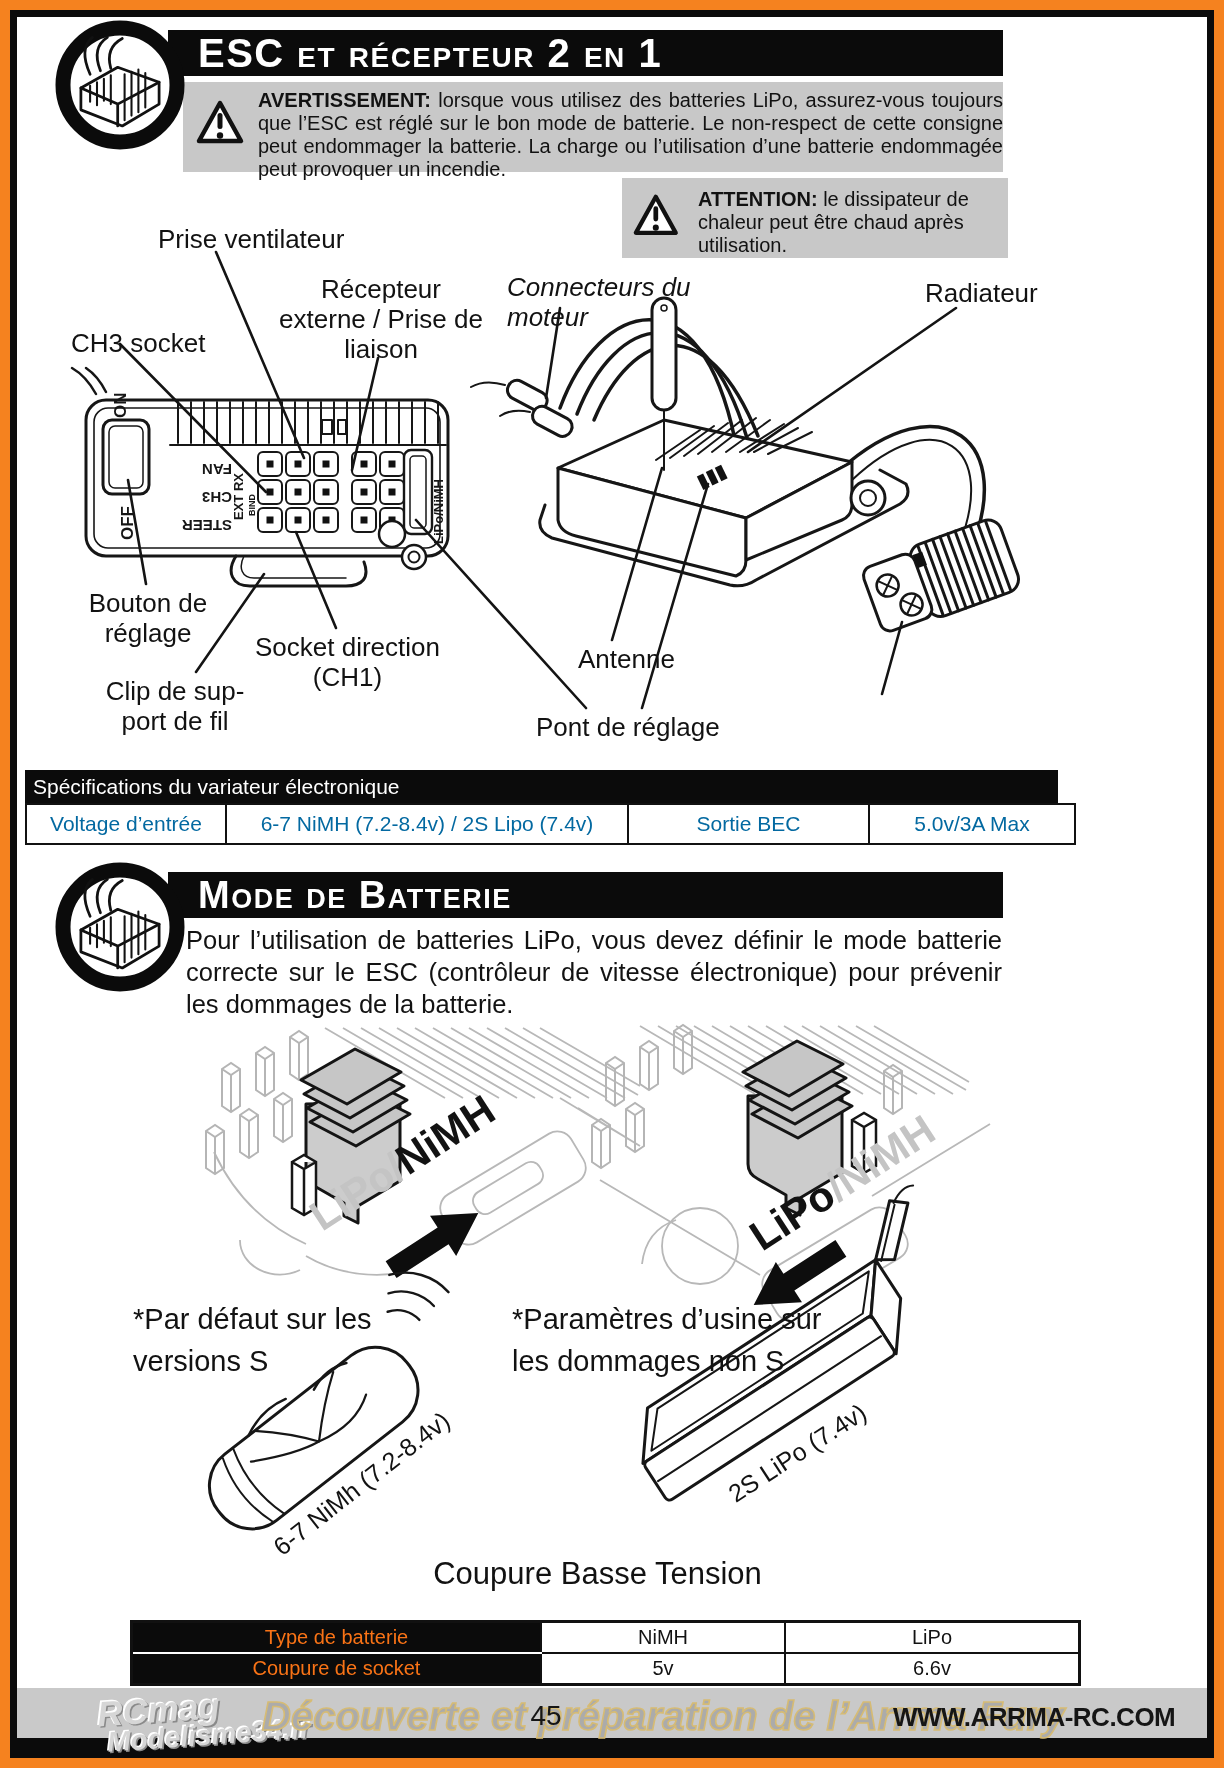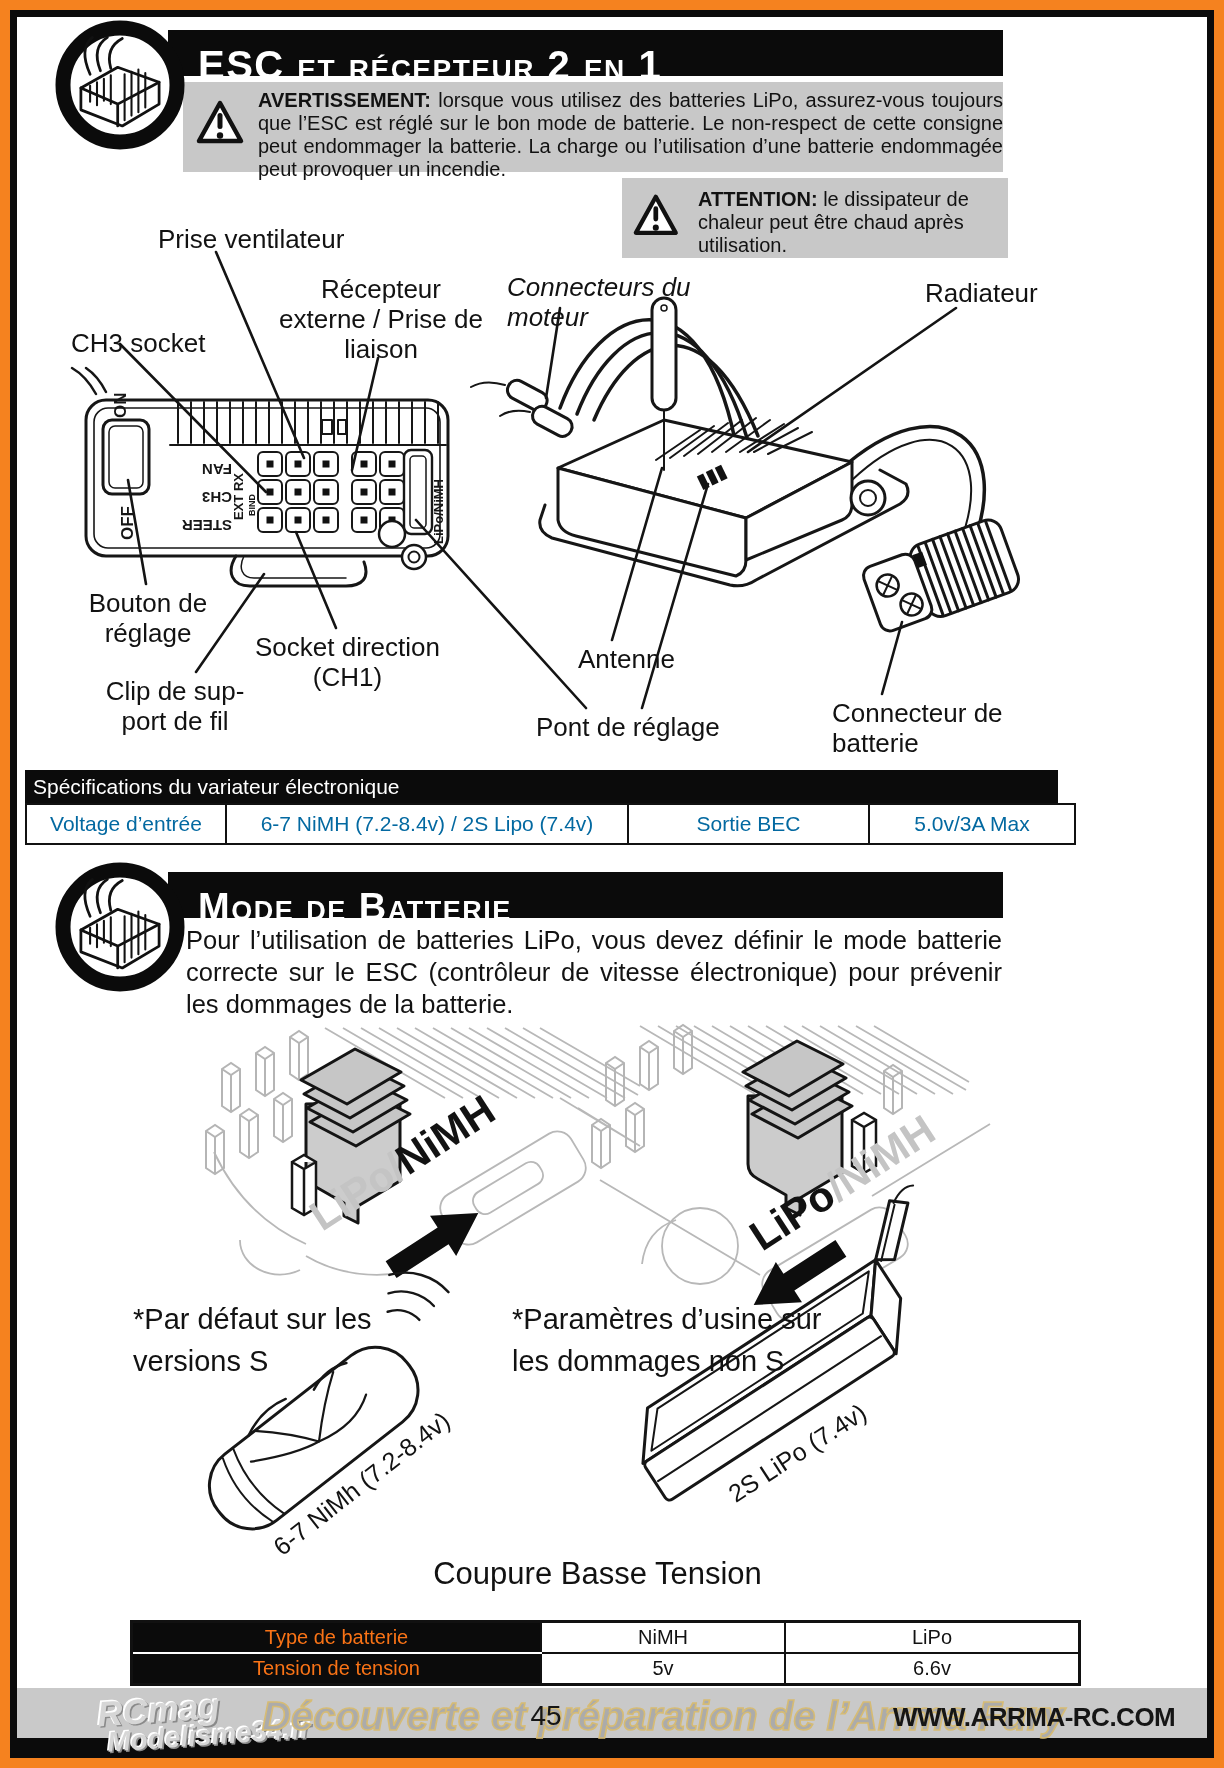--- a/index.html
+++ b/index.html
@@ -2,21 +2,21 @@
 <html><head>
 <meta charset="utf-8">
 <style>
   html,body{margin:0;padding:0;background:#666;}
   .stage{position:relative;width:1224px;height:1768px;background:#F5821F;
          font-family:"Liberation Sans",sans-serif;overflow:hidden;}
   .panel{position:absolute;left:10px;top:10px;right:10px;bottom:10px;
          background:#ffffff;border:7px solid #0b0b0b;box-sizing:border-box;}
   .titlebar{position:absolute;background:#0b0b0b;color:#fff;z-index:2;
             font-variant:small-caps;font-weight:bold;letter-spacing:1.5px;}
-  .titlebar span{display:block;padding-left:30px;margin-top:12px;}
+  .titlebar span{display:block;padding-left:30px;}
   .greybox{position:absolute;background:#C8C8C8;z-index:2;color:#121212;}
   .greybox .txt{position:absolute;}
   b{font-weight:bold;}
   .lbl{position:absolute;z-index:6;font-size:26px;line-height:1.16;color:#121212;}
   .nowrap{white-space:nowrap;}
   .ctr{text-align:center;}
   .cap{position:absolute;z-index:6;font-size:29px;line-height:1.45;color:#121212;}
   table{border-collapse:collapse;}
   .spec{position:absolute;left:25px;top:770px;z-index:6;width:1033px;}
   .spec .hd{background:#0b0b0b;color:#fff;font-size:21px;height:33px;line-height:33px;padding-left:8px;}
@@ -68,21 +68,20 @@
   <div class="lbl" style="left:507px;top:272px;width:200px;font-style:italic;">Connecteurs du moteur</div>
   <div class="lbl nowrap" style="left:925px;top:278px;">Radiateur</div>
   <div class="lbl ctr" style="left:78px;top:588px;width:140px;">Bouton de réglage</div>
   <div class="lbl ctr" style="left:240px;top:632px;width:215px;">Socket direction (CH1)</div>
   <div class="lbl ctr" style="left:95px;top:676px;width:160px;">
     <span>Clip de sup-</span><br>
     <span>port de fil</span>
   </div>
   <div class="lbl nowrap" style="left:578px;top:644px;">Antenne</div>
   <div class="lbl nowrap" style="left:536px;top:712px;">Pont de réglage</div>
-  <div class="lbl" style="left:832px;top:698px;width:180px;">Connecteur de batterie</div>
 
   <div class="spec">
     <div class="hd">Spécifications du variateur électronique</div>
     <table>
       <tbody>
           <tr>
         <td style="width:196px;">Voltage d’entrée</td>
         <td style="width:398px;">6-7 NiMH (7.2-8.4v) / 2S Lipo (7.4v)</td>
         <td style="width:237px;">Sortie BEC</td>
         <td style="width:202px;">5.0v/3A Max</td>
@@ -103,21 +102,21 @@
   <div class="lvc">
     <div class="t">Coupure Basse Tension</div>
     <table>
       <tbody>
           <tr>
         <td class="k" style="width:405px;">Type de batterie</td>
         <td style="width:240px;">NiMH</td>
         <td style="width:290px;">LiPo</td>
       </tr>
       <tr>
-        <td class="k">Tension de tension</td>
+        <td class="k">Coupure de socket</td>
         <td>5v</td>
         <td>6.6v</td>
       </tr>
     </tbody>
       </table>
   </div>
 
   <div class="band"></div>
   <div class="strip"></div>
   <div class="wm1">

